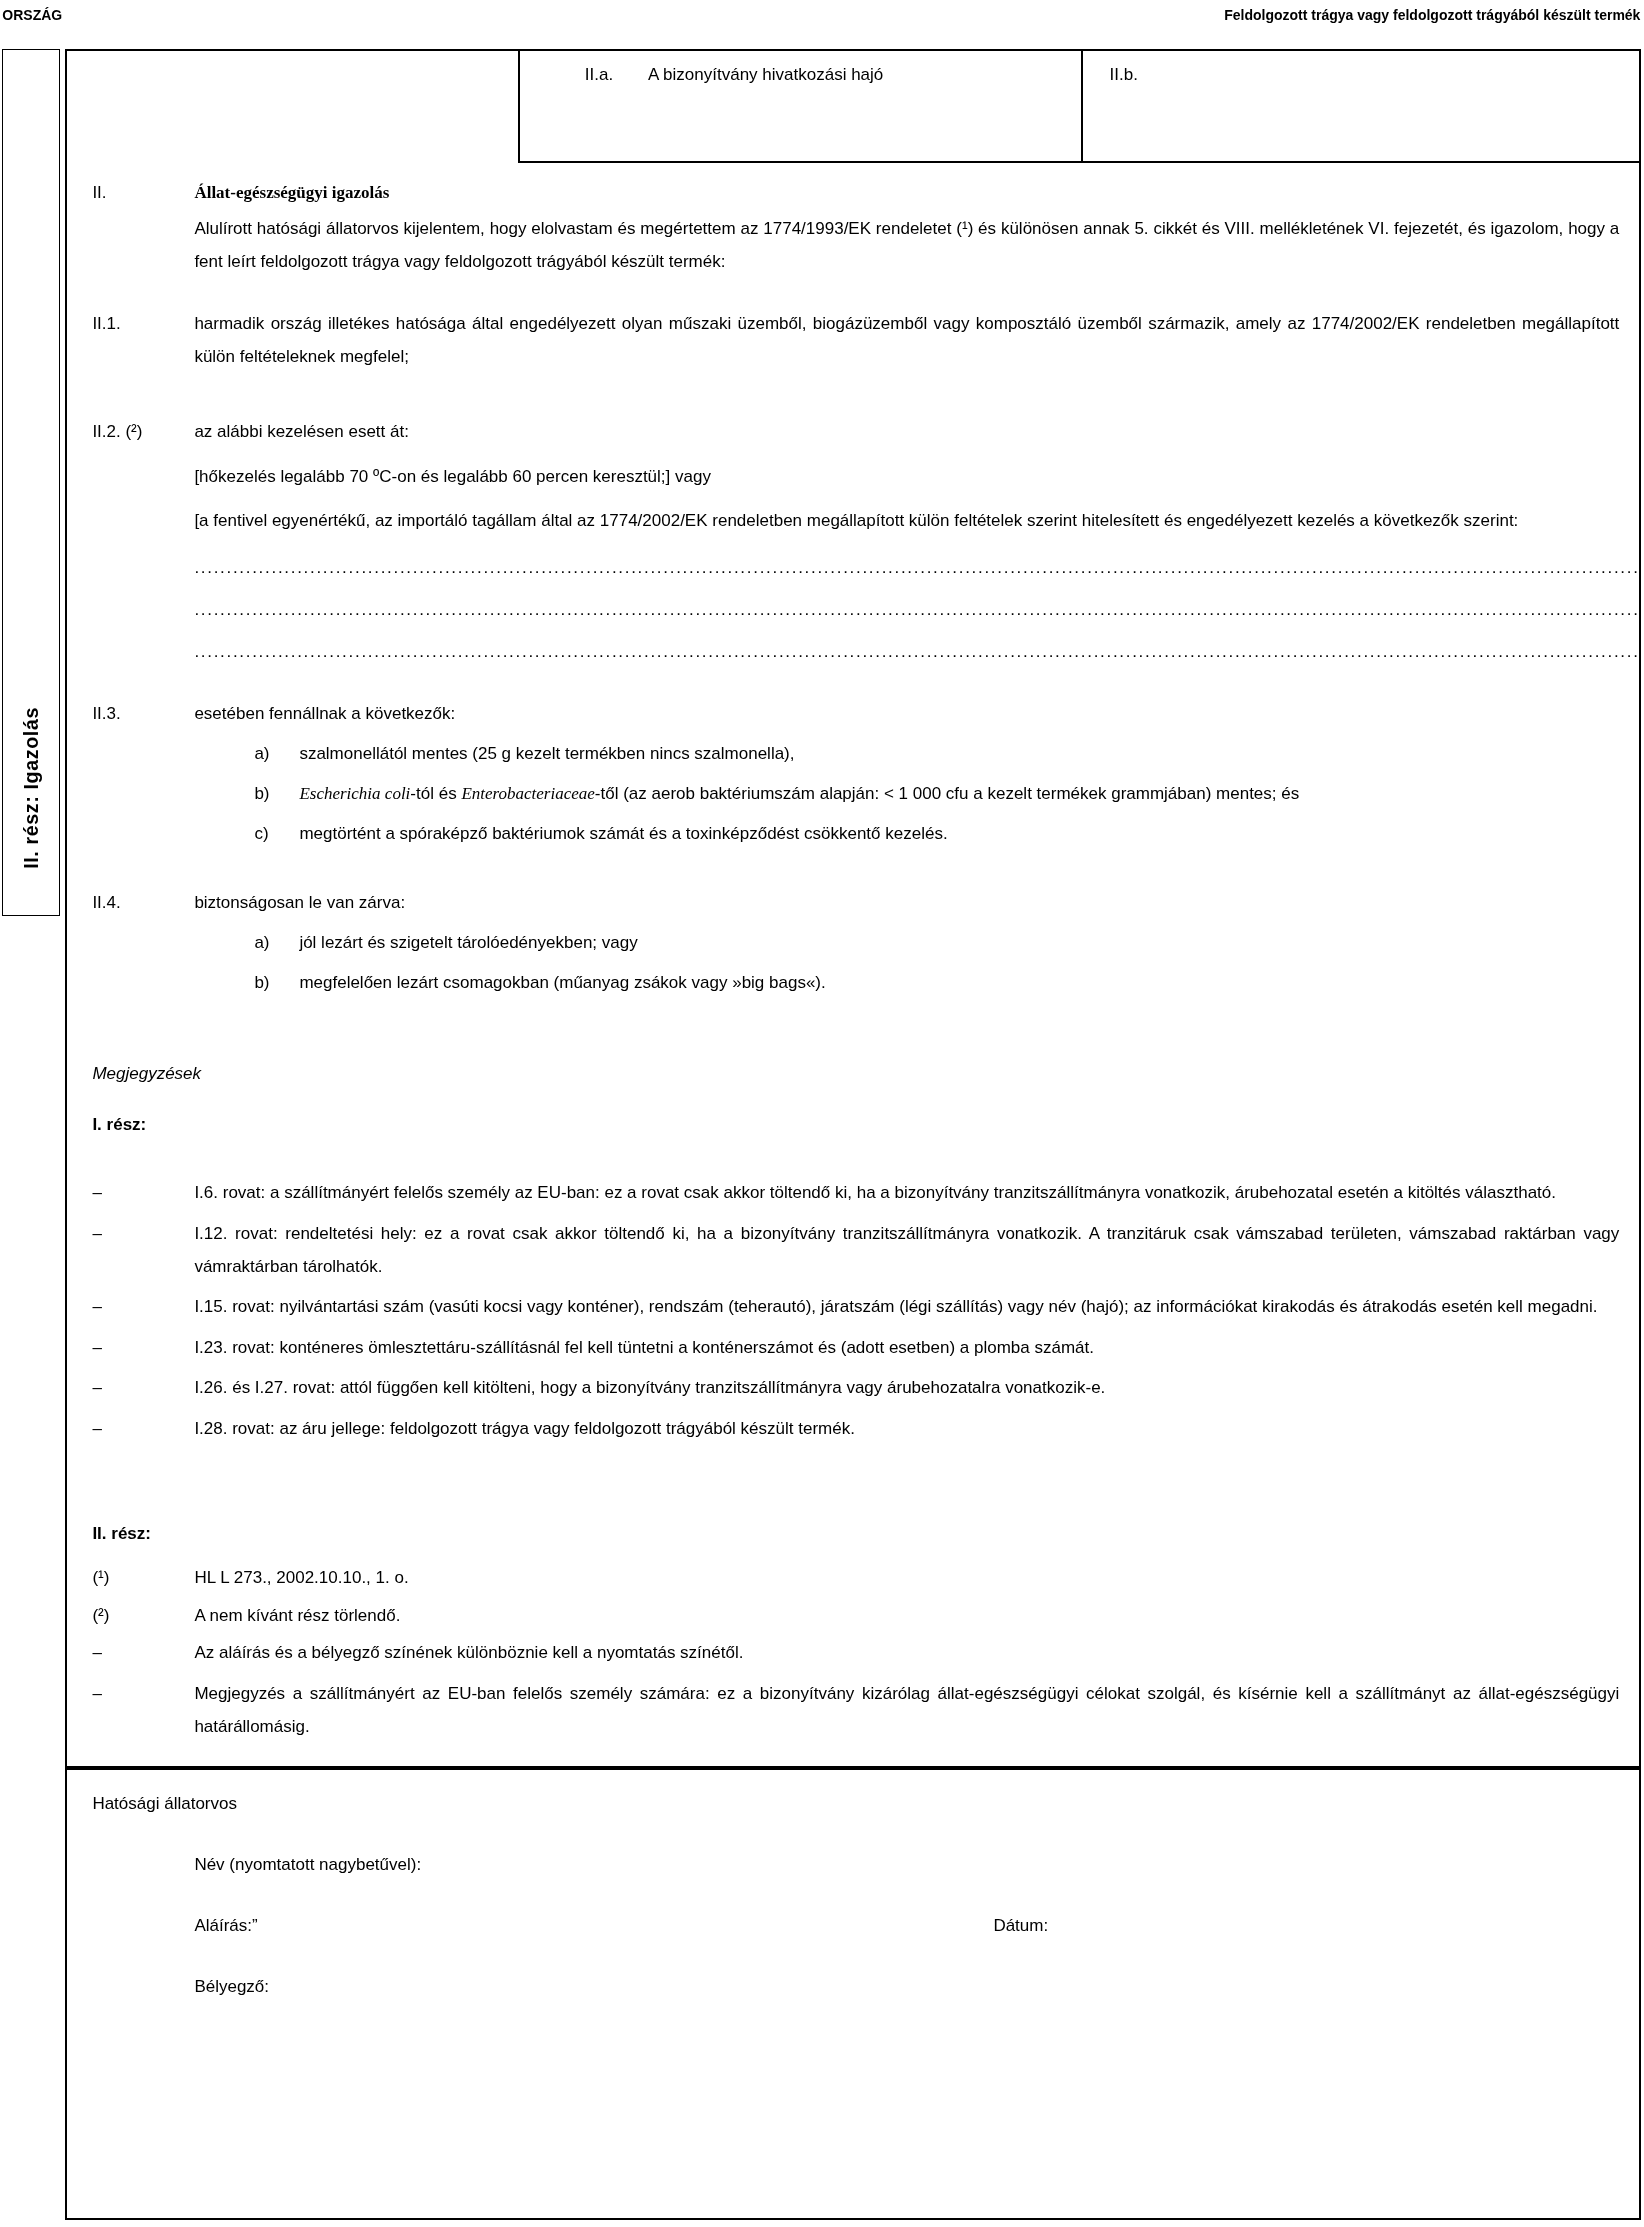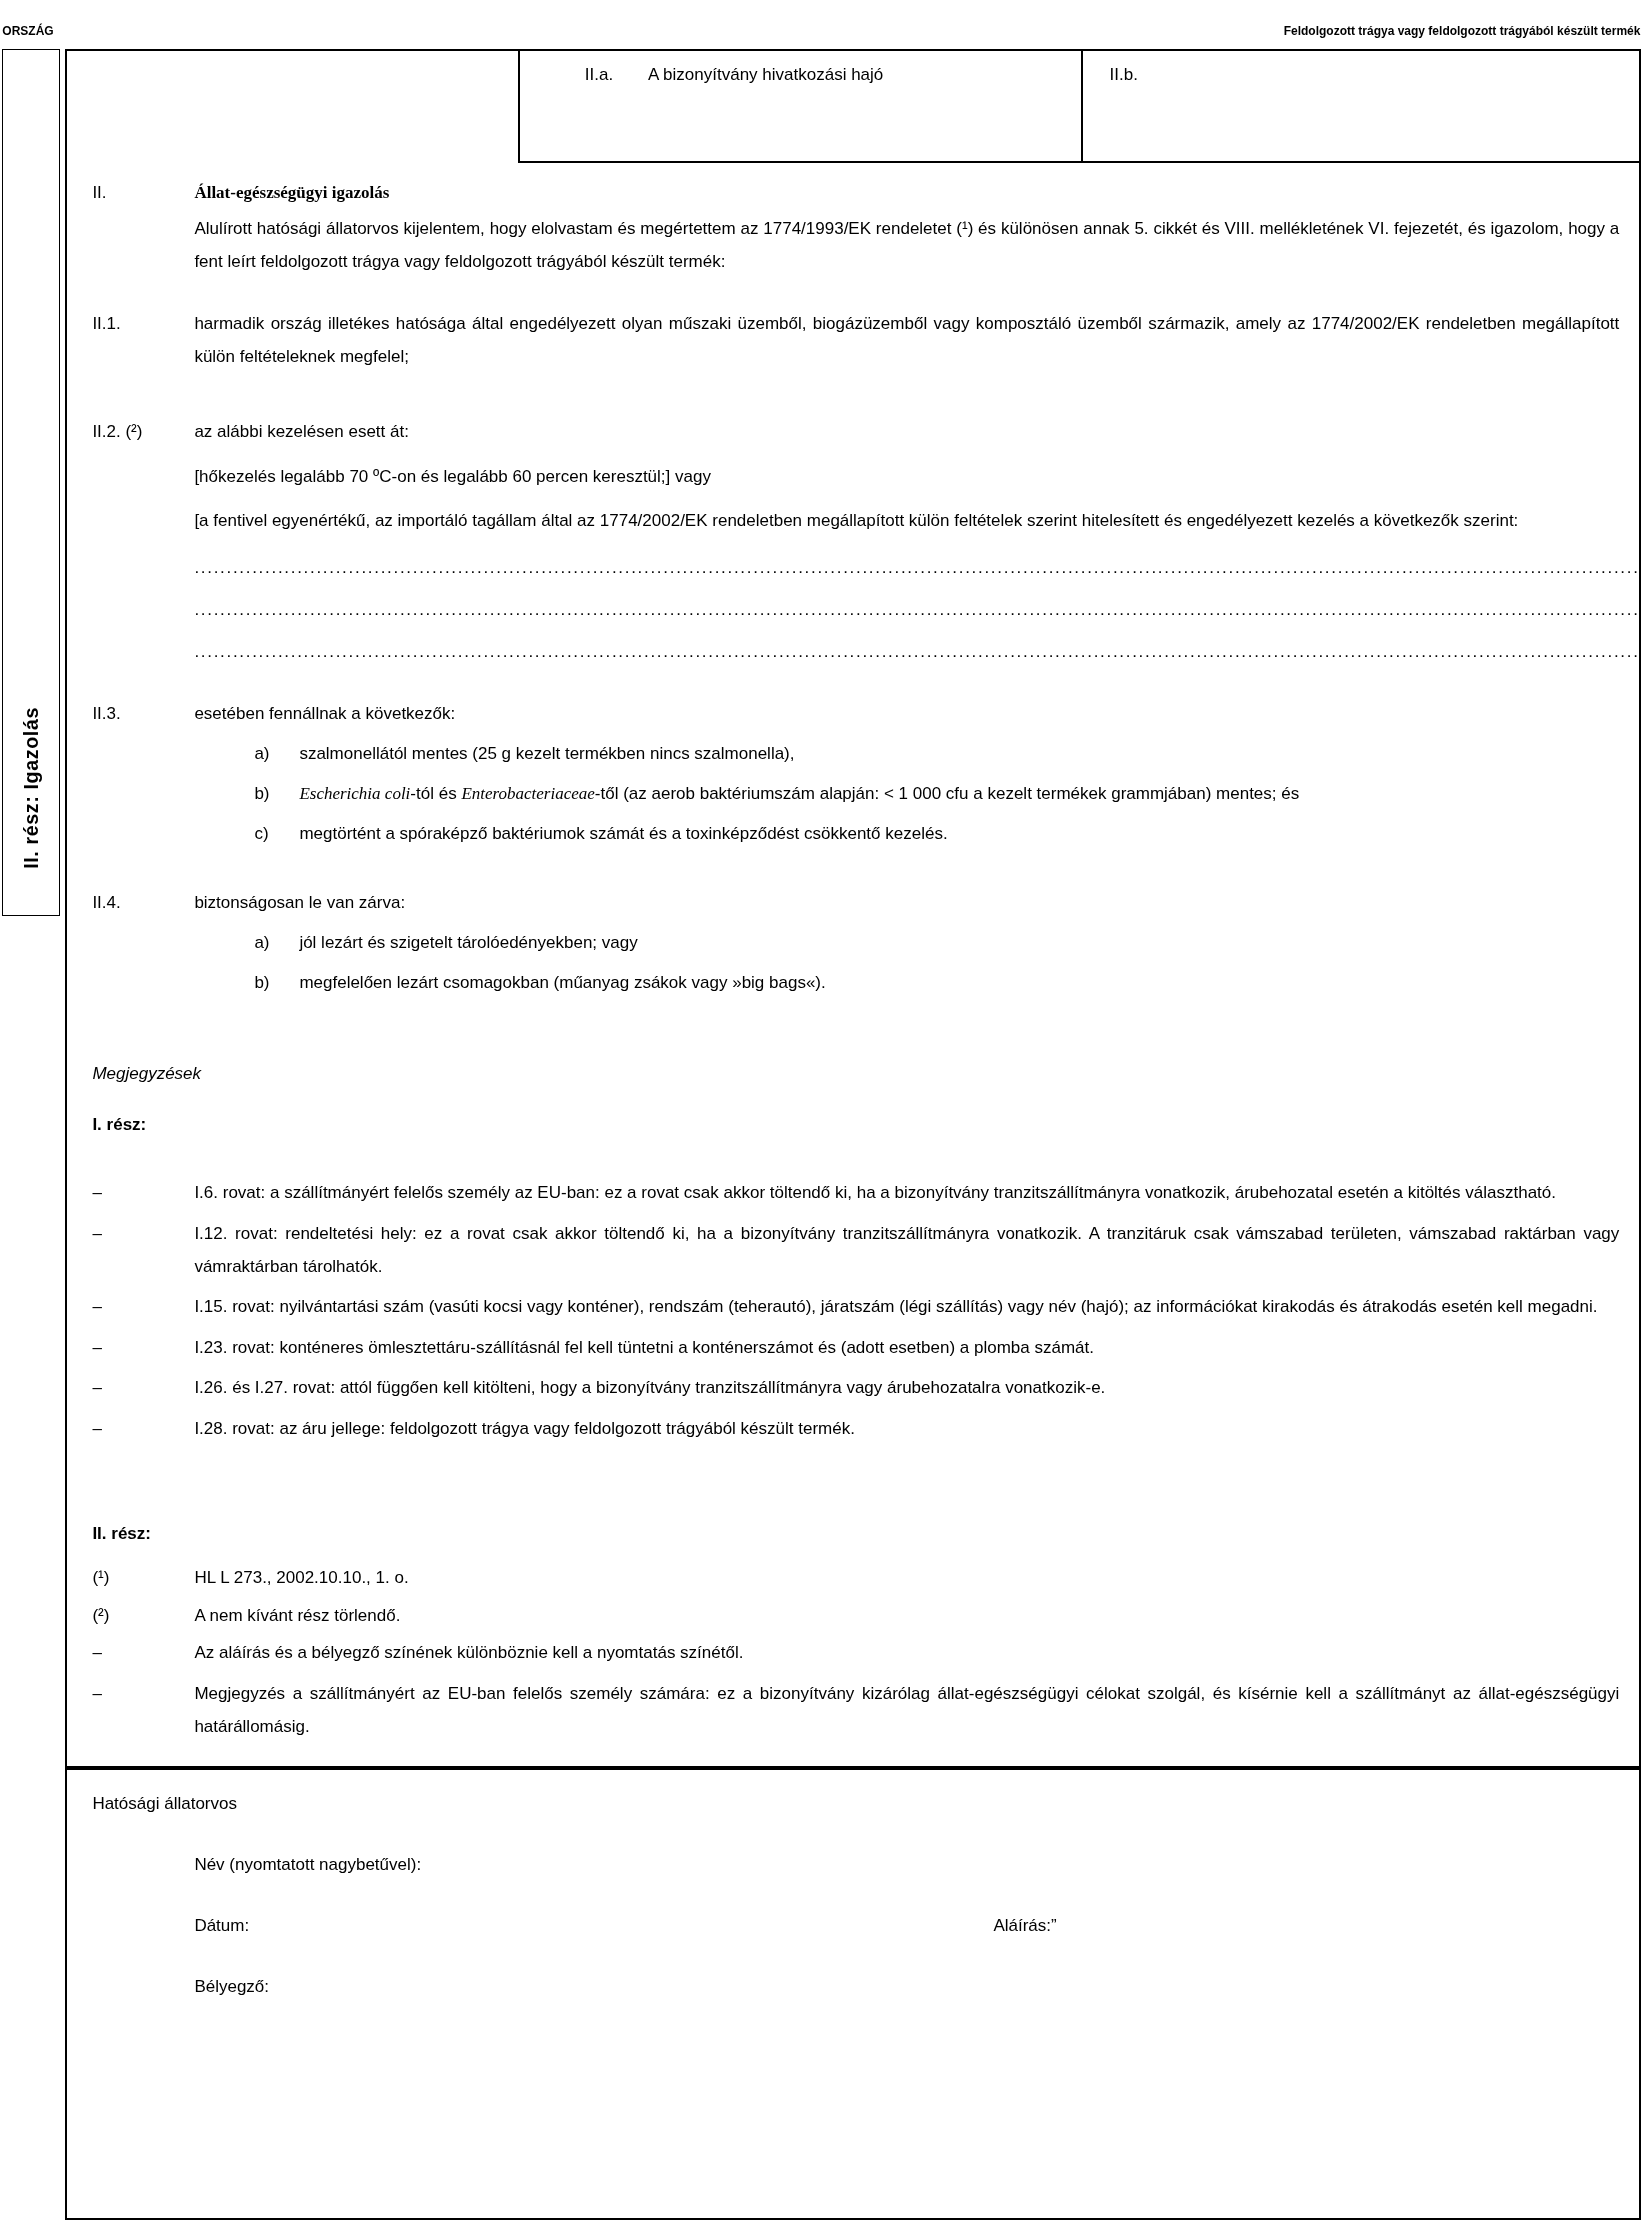--- a/index.html
+++ b/index.html
@@ -3,23 +3,23 @@
 <meta charset="utf-8">
 <style>
   html, body { margin:0; padding:0; }
   body {
     width:1645px; height:2227px; position:relative;
     background:#ffffff; color:#000;
     font-family:"Liberation Sans", sans-serif;
     overflow:hidden;
   }
   .page-header {
-    position:absolute; top:24px; left:2.3px; right:4.6px;
+    position:absolute; top:7px; left:2.3px; right:4.6px;
     display:flex; justify-content:space-between;
-    font-weight:700; font-size:12px; line-height:1.2;
+    font-weight:700; font-size:14px; line-height:1.2;
   }
   
   .sidebar-strip {
     position:absolute; left:2.3px; top:49px; width:58px; height:867px;
     border:1.7px solid #000; box-sizing:border-box;
     display:flex; justify-content:center; align-items:flex-end;
     padding-bottom:46px;
   }
   .sidebar-text {
     writing-mode:vertical-rl; transform:rotate(180deg);
@@ -229,22 +229,22 @@
     <div class="row officer-row">
       <div></div>
       <div class="officer-cols">
         <div>Név (nyomtatott nagybetűvel):</div>
       </div>
     </div>
 
     <div class="row officer-row">
       <div></div>
       <div class="officer-cols">
+        <div>Aláírás:”</div>
         <div>Dátum:</div>
-        <div>Aláírás:”</div>
       </div>
     </div>
 
     <div class="row officer-row">
       <div></div>
       <div>Bélyegző:</div>
     </div>
 
   </div>
 </div>

